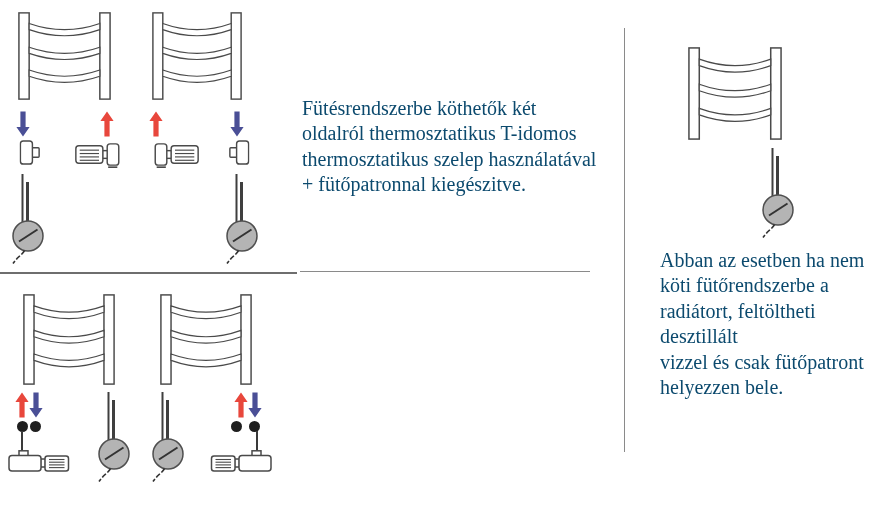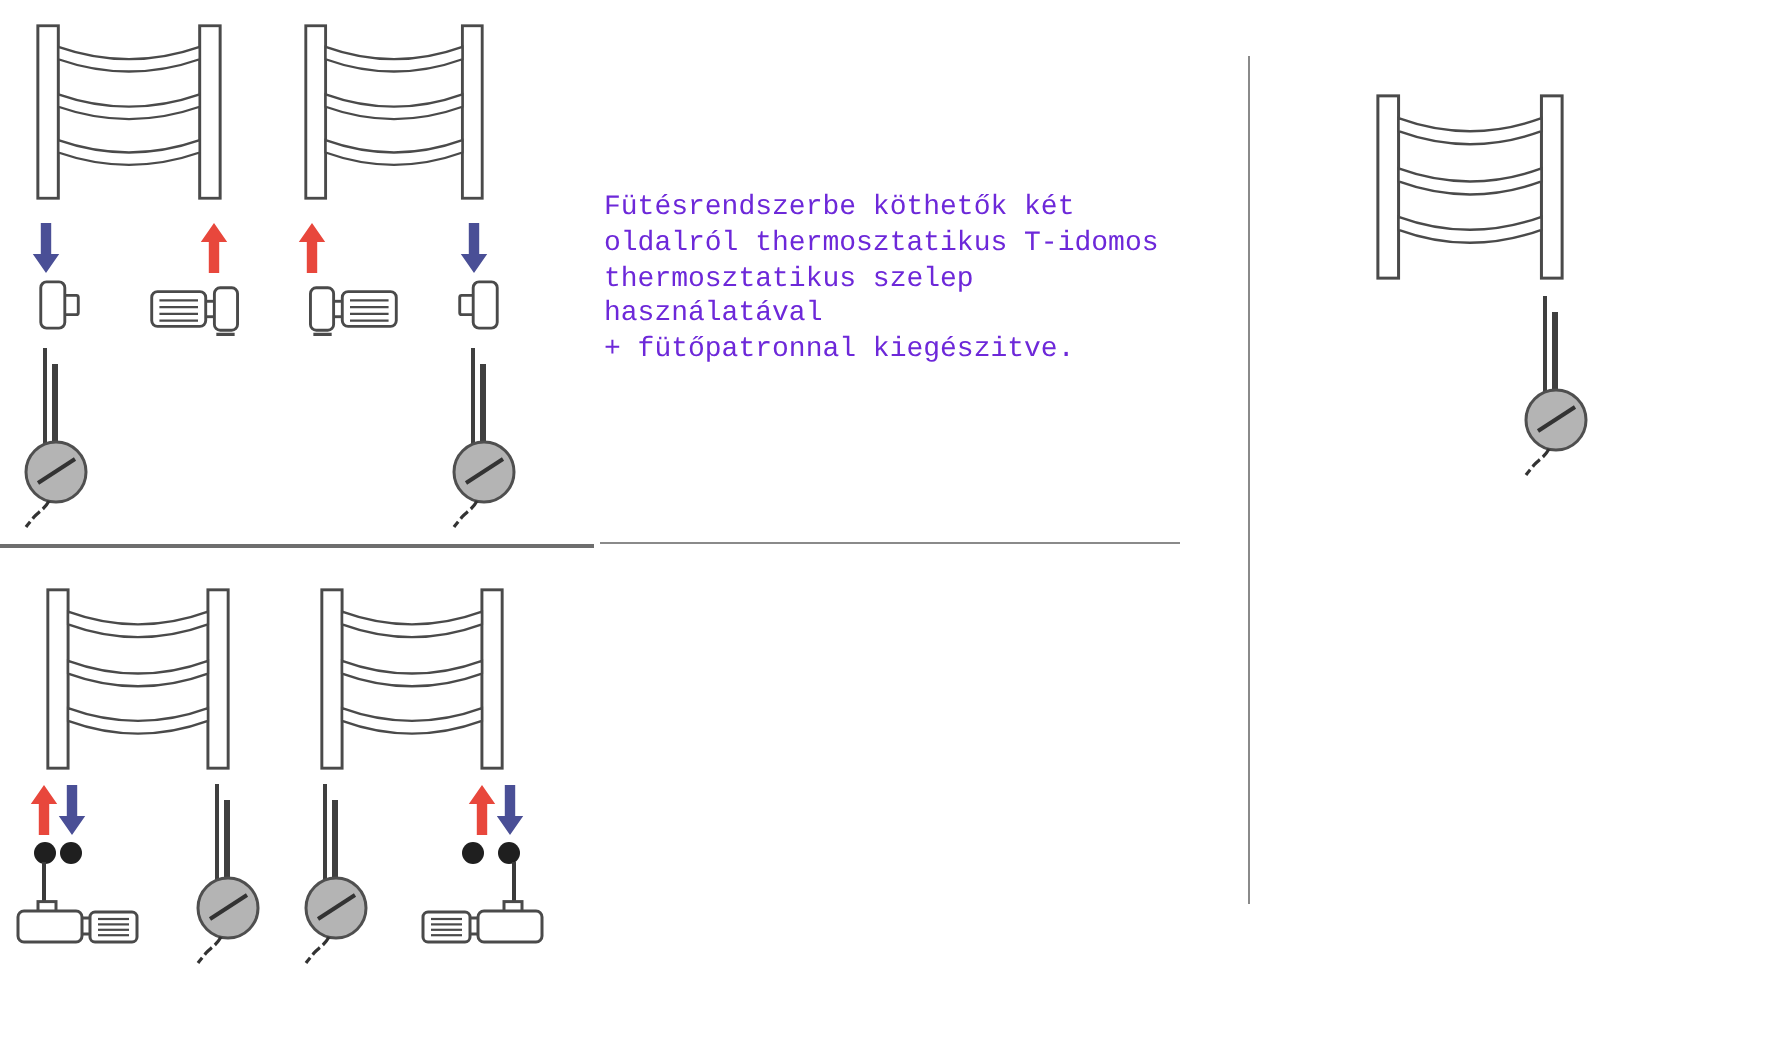--- a/index.html
+++ b/index.html
@@ -1,19 +1,19 @@
 <!DOCTYPE html>
 <html><head>
 <meta charset="utf-8">
 <style>
   html,body{margin:0;padding:0;background:#fff;}
   .canvas{position:relative;width:887px;height:521px;background:#fff;overflow:hidden;
           font-family:"Liberation Serif", serif;}
   .abs{position:absolute;}
-  .note{position:absolute;font-size:14px;line-height:1.27;color:#6d28d9;white-space:pre-line;font-family:Liberation Mono, monospace;}
+  .note{position:absolute;font-size:20px;line-height:1.27;color:#0c4a6e;white-space:pre-line;}
   .rot180{transform:rotate(180deg);}
   .flip{transform:scaleX(-1);}
   .dot{position:absolute;width:11px;height:11px;border-radius:50%;background:#1f1f1f;}
   .rod{position:absolute;width:2px;background:#3a3a3a;}
   .hline{position:absolute;height:2px;background:#6e6e6e;}
   .hline2{position:absolute;height:1px;background:#8a8a8a;}
   .vline{position:absolute;width:1px;background:#8a8a8a;}
 </style>
 </head>
 <body>
@@ -174,14 +174,19 @@
 
   <div class="vline" style="left:624px;top:28px;height:424px"></div>
 
   <svg class="abs" style="left:688px;top:47px" width="94" height="93" viewBox="0 0 100 100" preserveAspectRatio="none">
       <use href="#sym-radiator"></use>
     </svg>
   <svg class="abs" style="left:758px;top:146px" width="40" height="92" viewBox="0 0 40 92">
       <use href="#sym-cartridge"></use>
     </svg>
 
+  <div class="note" style="left:660px;top:248px;width:218px">Abban az esetben ha nem
+köti fütőrendszerbe a
+radiátort, feltöltheti desztillált
+vizzel és csak fütőpatront
+helyezzen bele.</div>
 
 </div>
 
 </body></html>

